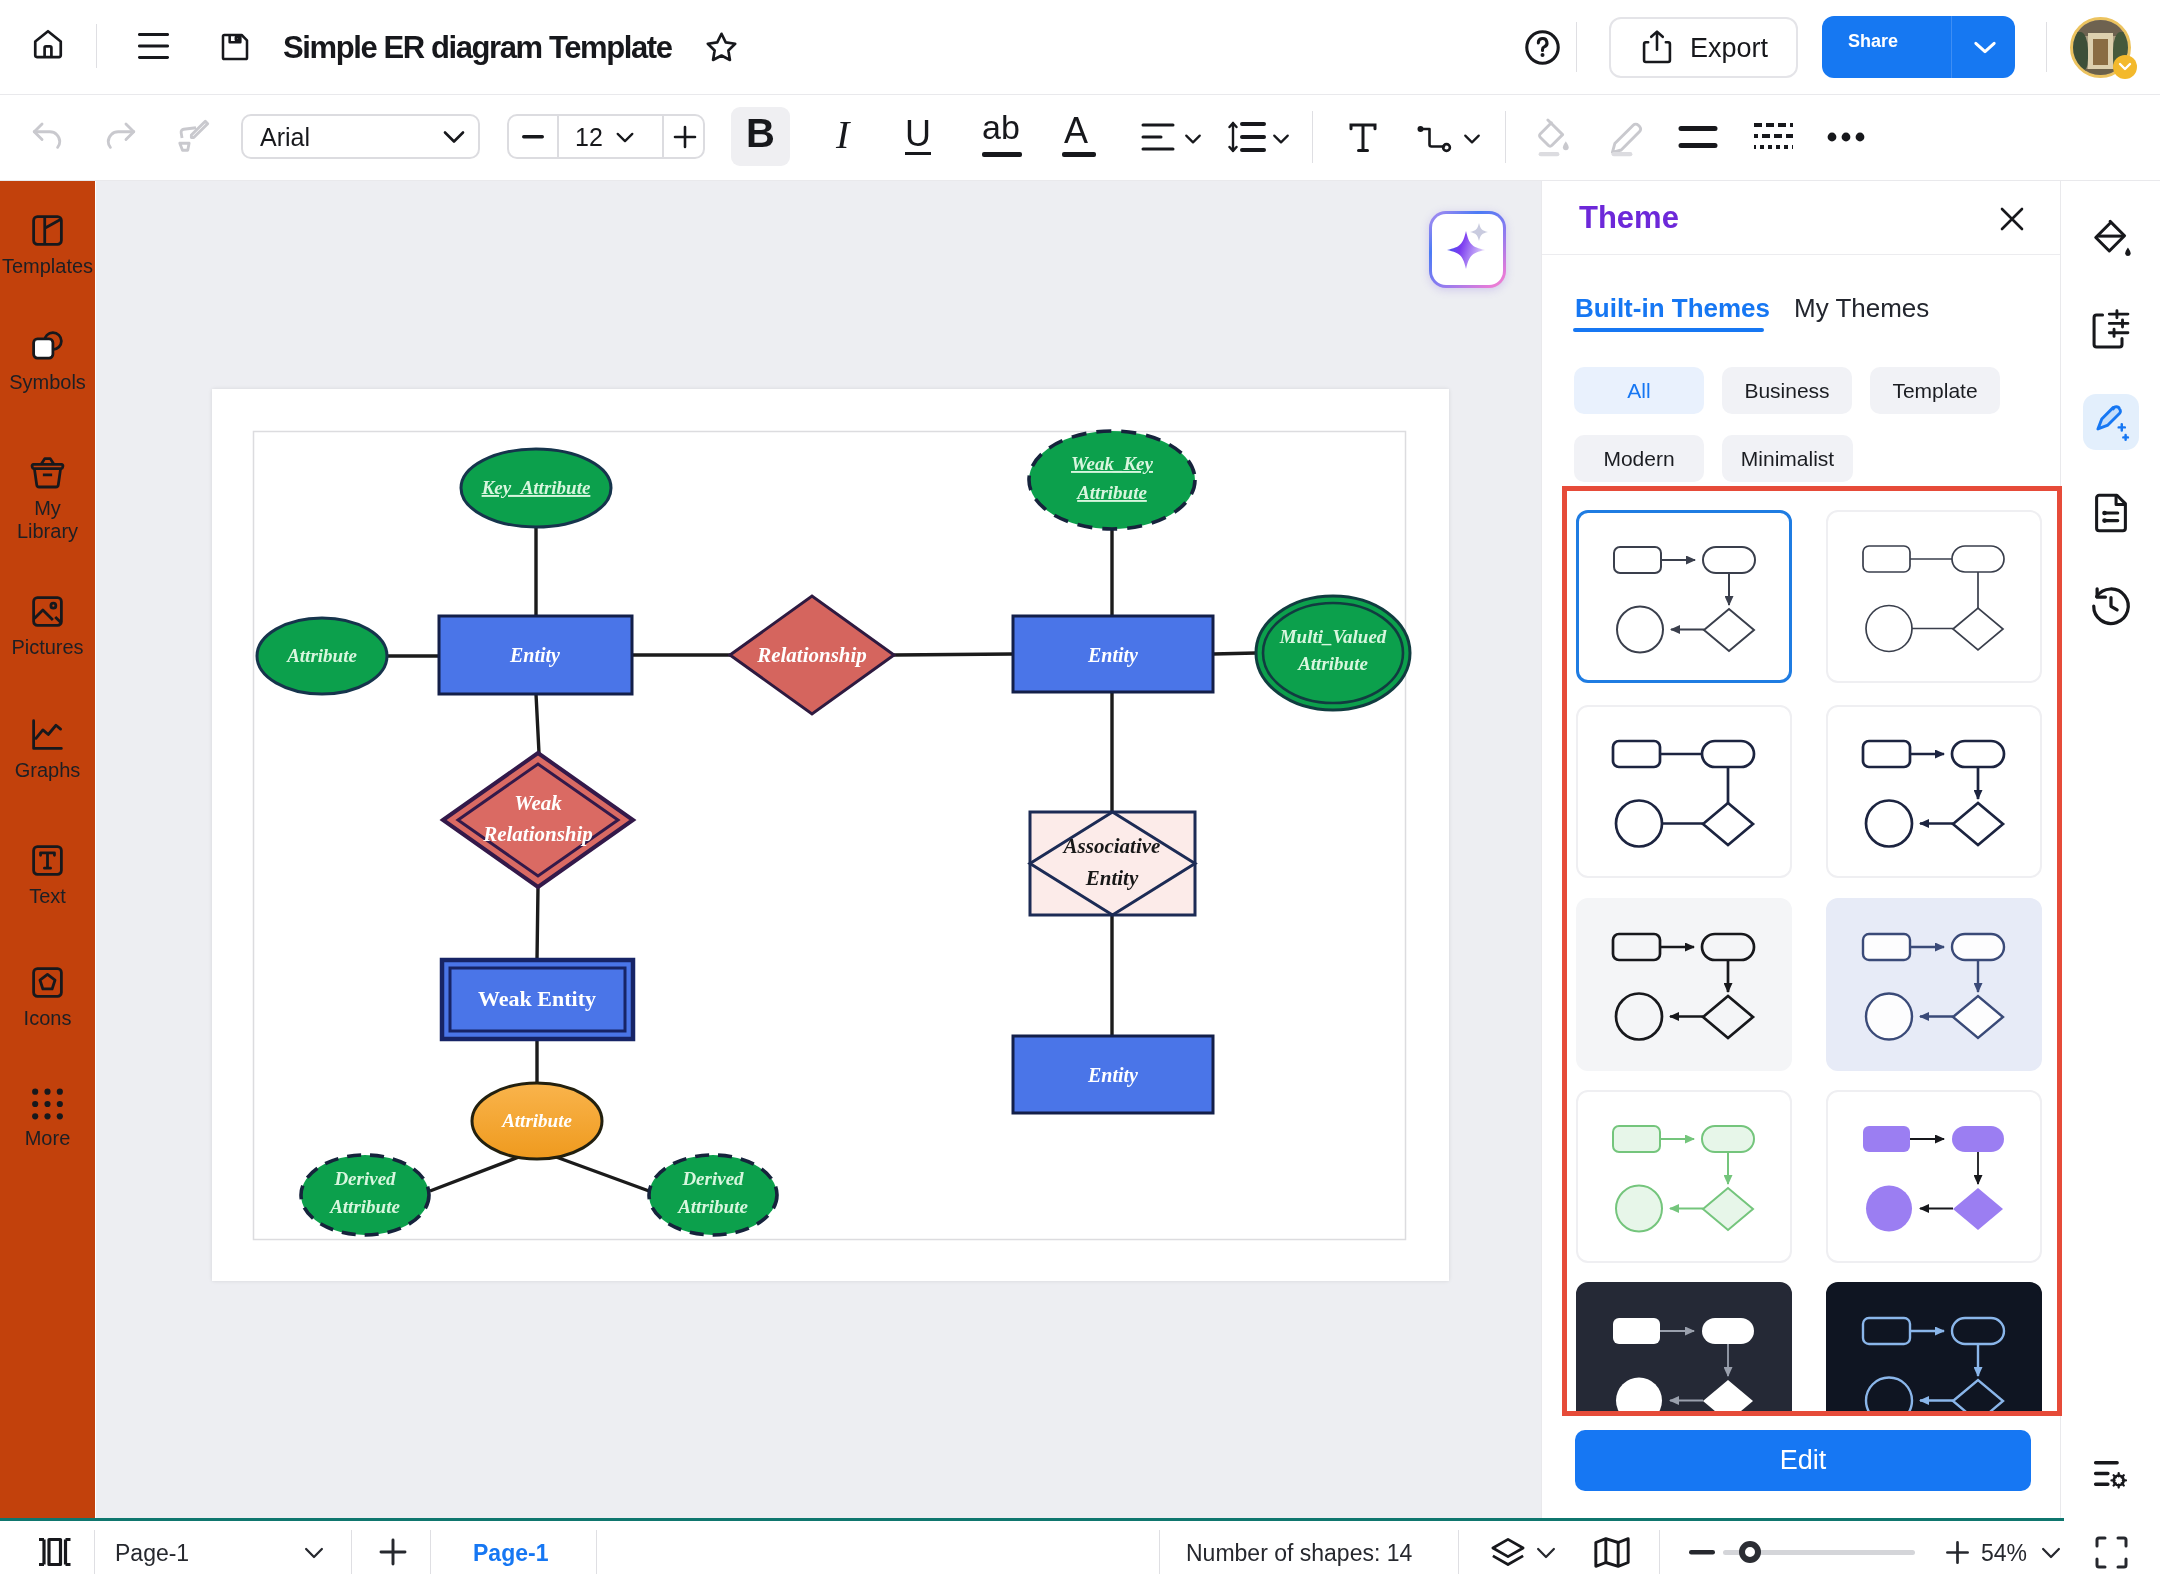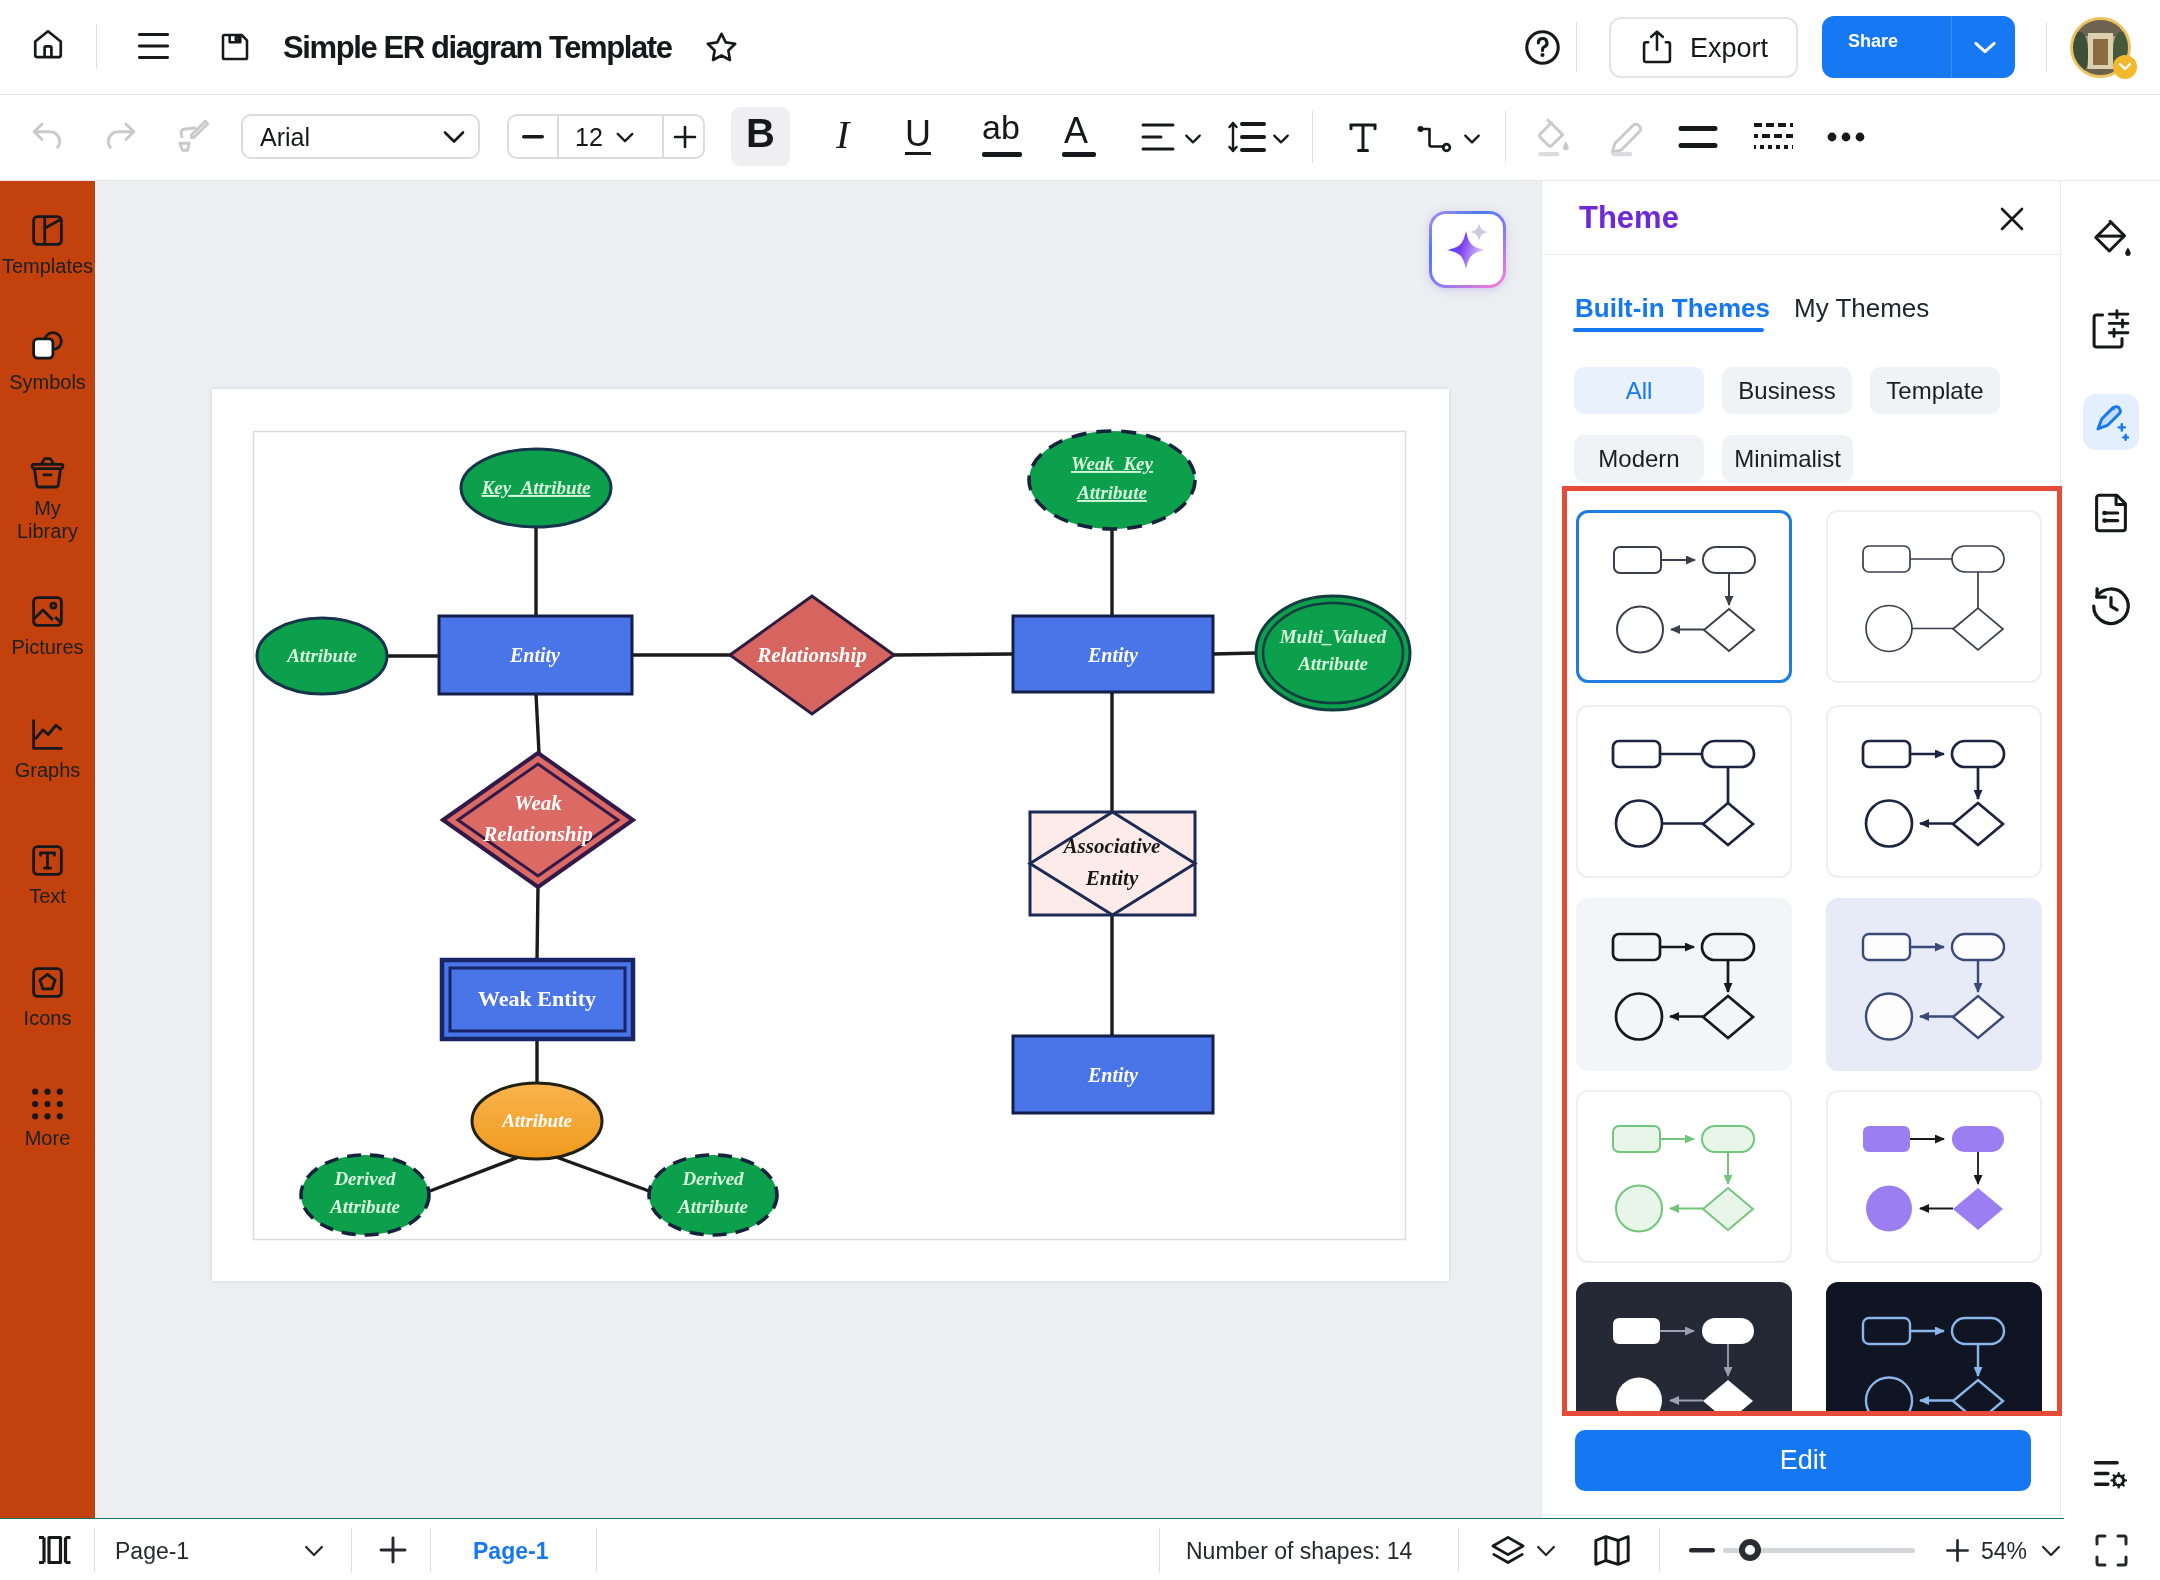--- a/index.html
+++ b/index.html
@@ -16,23 +16,23 @@
 
 #canvas { position:absolute; left:96px; top:181px; width:1445px; height:1337px; background:#edeef2; }
 #page { position:absolute; left:116px; top:208px; width:1237px; height:892px; background:#fff; box-shadow:0 0 4px rgba(0,0,0,.10); }
 #aibtn { position:absolute; left:1333px; top:30px; width:77px; height:77px; background:#fff; border-radius:17px; border:3px solid transparent;
   background-image:linear-gradient(#fff,#fff),linear-gradient(140deg,#b18cf0,#4b7bf5 30%,#8f7bf0 60%,#e87bd8 90%,#f08cc8);
   background-origin:border-box; background-clip:content-box,border-box; box-shadow:0 2px 8px rgba(120,90,220,.25); }
 
 #panel { position:absolute; left:1541px; top:181px; width:519px; height:1337px; background:#fff; border-left:1px solid #e9e9ec; z-index:4; }
 #rail { position:absolute; left:2060px; top:181px; width:100px; height:1337px; background:#fff; border-left:1px solid #e9e9ec; z-index:4; }
 
-#bottombar { position:absolute; left:0; top:1518px; width:2064px; height:62px; background:#fff; border-top:1px solid #0f766e; z-index:6; }
+#bottombar { position:absolute; left:0; top:1518px; width:2064px; height:62px; background:#fff; border-top:3px solid #0f766e; z-index:6; }
 .vdiv { position:absolute; width:1px; background:#dfdfe3; }
-.chip { position:absolute; height:47px; border-radius:10px; background:#f1f2f6; color:#1b1d22; font-size:24px; line-height:47px; text-align:center; }
+.chip { position:absolute; height:47px; border-radius:10px; background:#f1f2f6; color:#1b1d22; font-size:21px; line-height:47px; text-align:center; }
 .card { position:absolute; width:216px; height:173px; background:#fff; border:2px solid #efeff2; border-radius:12px; }
 .txt { position:absolute; white-space:nowrap; }
 </style>
 </head>
 <body>
 <div id="app">
   <div id="titlebar">
     <svg class="abs" style="left:31px;top:27px" width="34" height="34" viewBox="0 0 24 24" fill="none" stroke="#17181c" stroke-width="1.9" stroke-linecap="round" stroke-linejoin="round">
         <path d="M3 10.2 12 3l9 7.2V20a1.2 1.2 0 0 1-1.2 1.2H4.2A1.2 1.2 0 0 1 3 20z"></path>
         <path d="M9.6 21v-6.3a1 1 0 0 1 1-1h2.8a1 1 0 0 1 1 1V21"></path>

